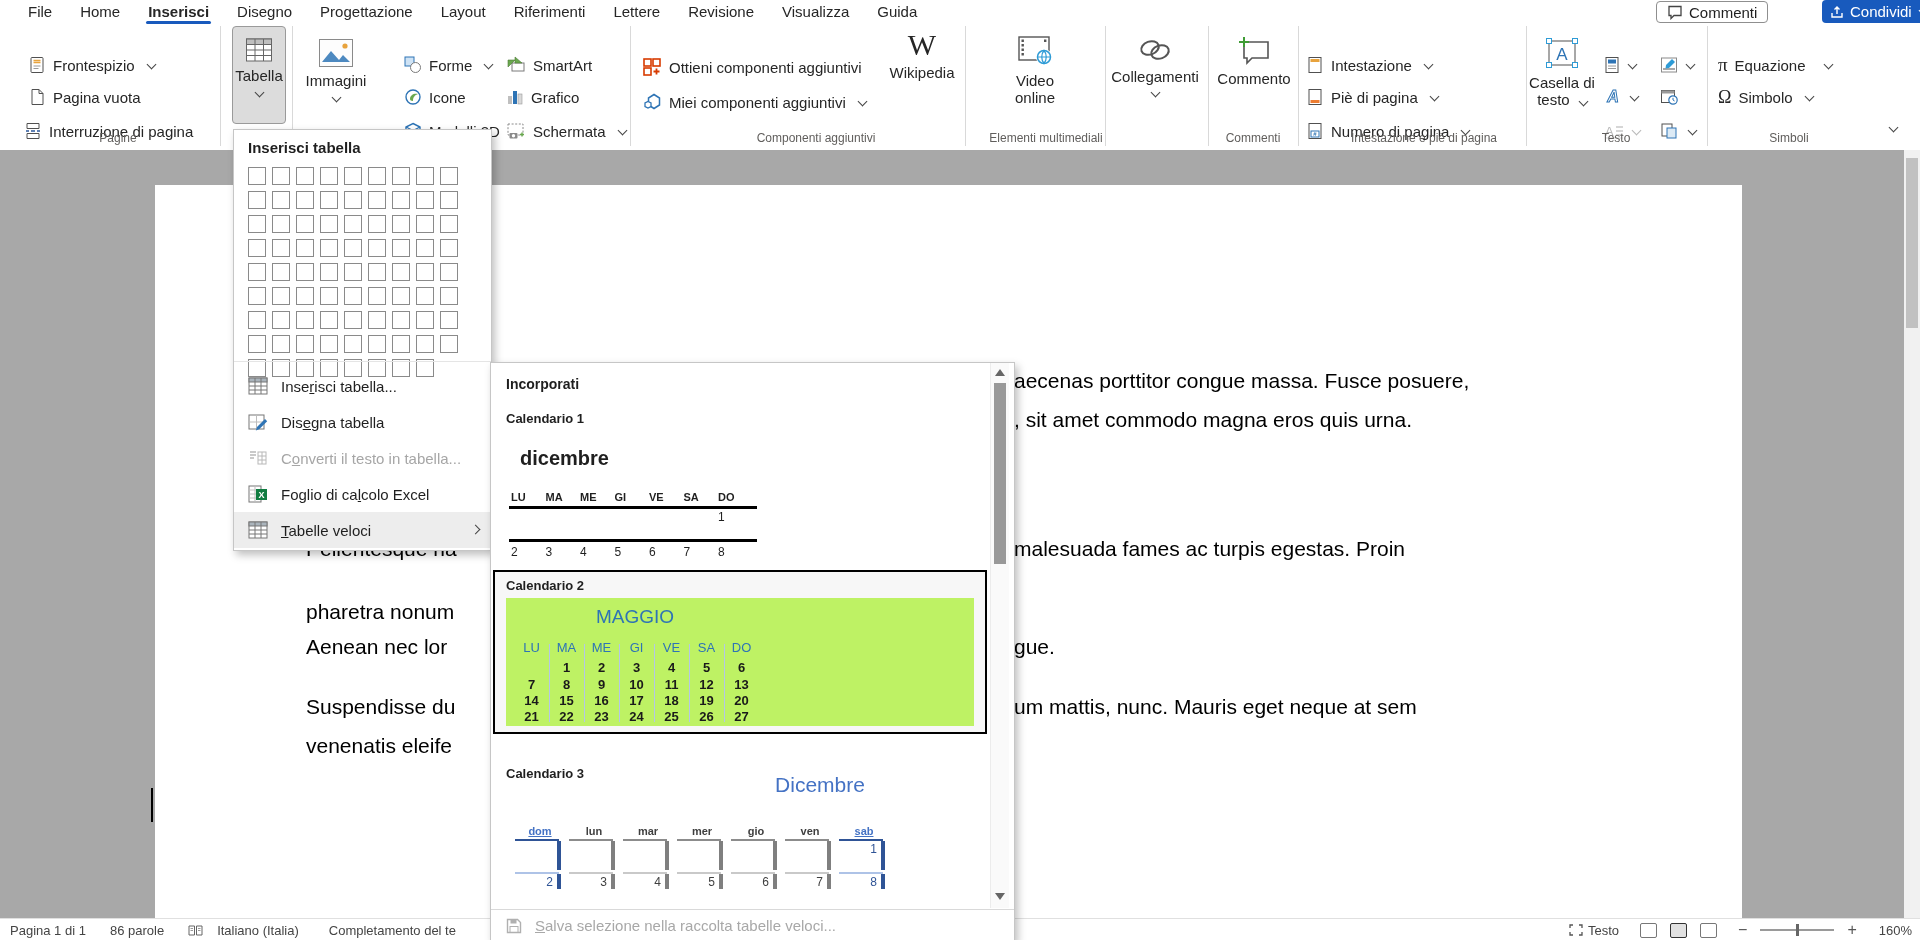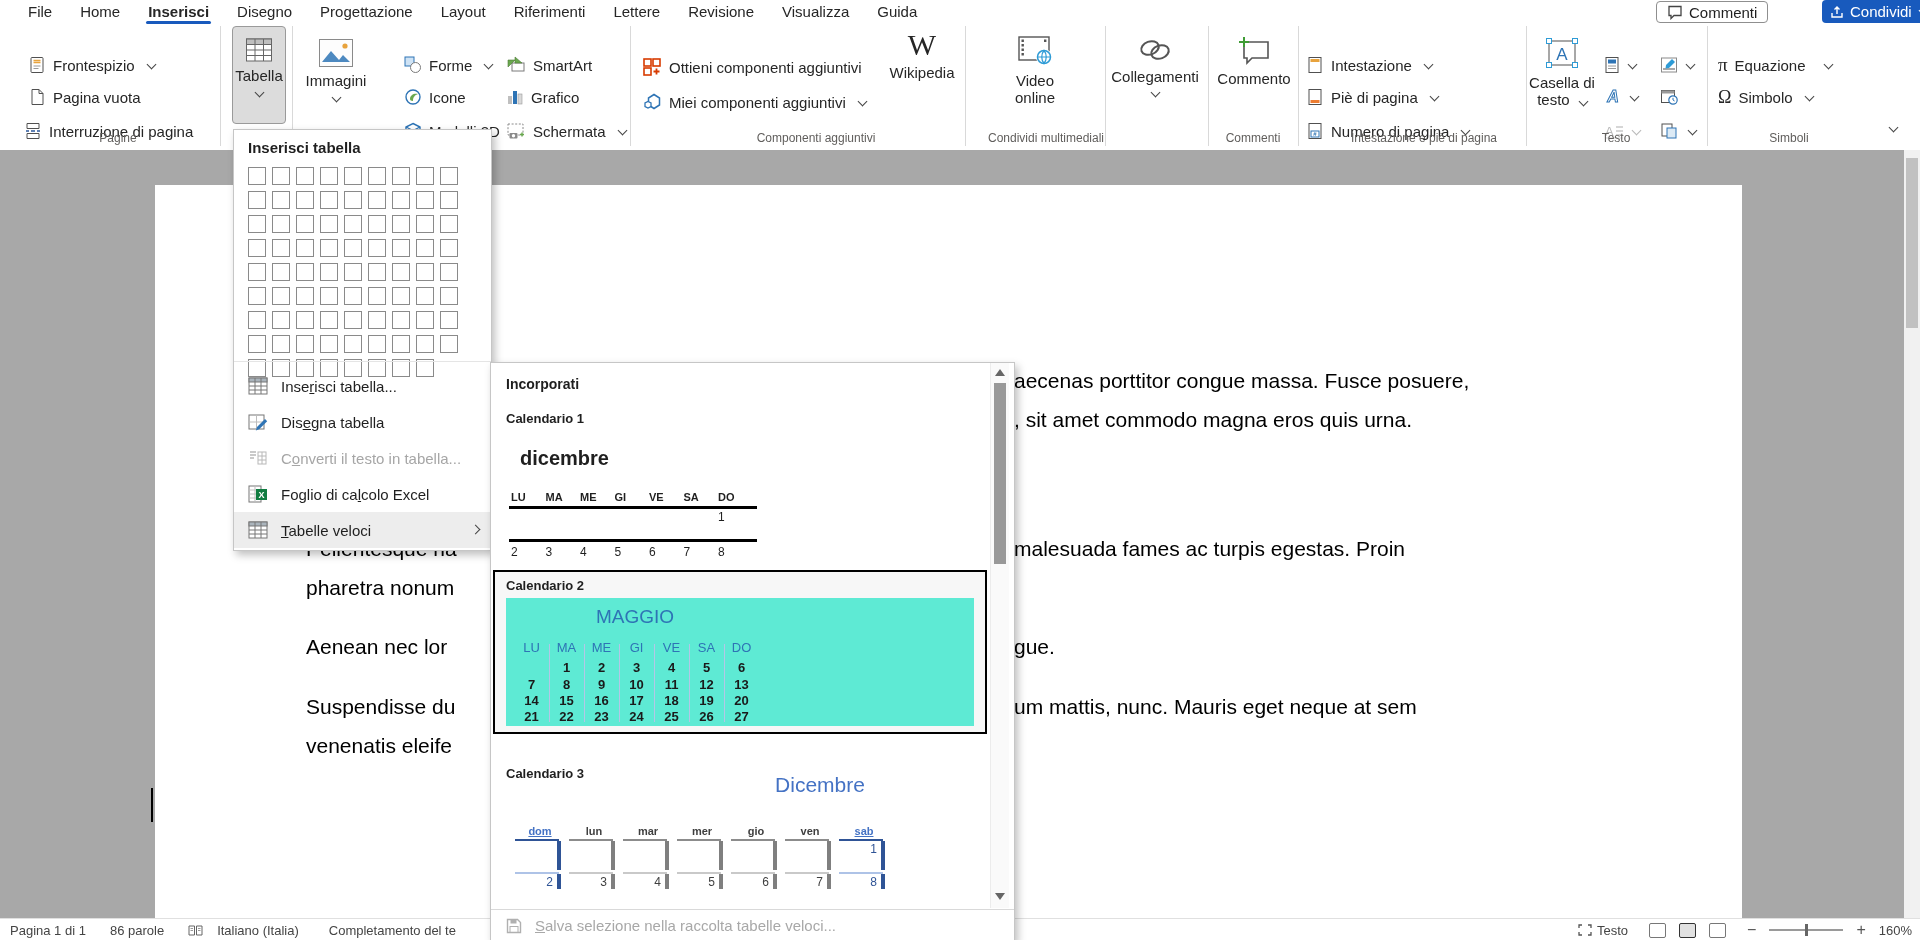--- a/index.html
+++ b/index.html
@@ -50,21 +50,21 @@
   #cal1-days{left:20px;top:128px;font-size:11px;font-weight:bold;}
   #cal1-days span{width:34.5px;}
   .c1line{position:absolute;left:18px;width:248px;height:3px;background:#000;}
   #cal1-first{position:absolute;left:20px;top:147px;font-size:12px;display:flex;}
   #cal1-first span{width:34.5px;}
   #cal1-week{position:absolute;left:20px;top:182px;font-size:12px;display:flex;}
   #cal1-week span{width:34.5px;}
   
   #cal2-box{position:absolute;left:2px;top:207px;width:494px;height:164px;border:2px solid #000;background:#f7f7f7;box-sizing:border-box;}
   #cal2-box .calttl{left:11px;top:6px;}
-  #cal2-panel{position:absolute;left:11px;top:26px;width:468px;height:128px;background:#5eead4;}
+  #cal2-panel{position:absolute;left:11px;top:26px;width:468px;height:128px;background:#bef264;}
   #cal2-month{position:absolute;left:0;top:8px;width:258px;text-align:center;font-size:19px;color:#2E74B5;}
   .c2days{left:8px;top:42px;font-size:13px;color:#2E74B5;}
   .c2days span,.c2row span{width:35px;text-align:center;}
   .c2row{position:absolute;left:8px;display:flex;font-size:13px;font-weight:bold;color:#1a1a1a;}
   .c2sep{position:absolute;top:46px;width:1px;height:78px;background:#b4c6e7;}
   
   #cal3-month{position:absolute;left:200px;top:410px;width:258px;text-align:center;font-size:21px;color:#4472C4;}
   .c3days{left:22px;top:462px;font-size:11px;font-weight:bold;color:#3f3f3f;}
   .c3days span{width:54px;text-align:center;}
   .c3days span:first-child,.c3days span:last-child{color:#4472C4;text-decoration:underline;}
@@ -255,21 +255,21 @@
   <div class="bigbtn" style="left:1000px;top:4px;width:70px">
     <svg style="margin-top:6px" width="40" height="34" viewBox="0 0 40 34">
         <rect x="4" y="3" width="30" height="23" fill="#fff" stroke="#555" stroke-width="1.4"></rect>
         <path d="M6.5 5.5h2.4v2.4H6.5zM6.5 10h2.4v2.4H6.5zM6.5 14.5h2.4v2.4H6.5zM6.5 19h2.4v2.4H6.5zM29 5.5h2.4v2.4H29z" fill="#555"></path>
         <circle cx="29" cy="23" r="8" fill="#fff"></circle>
         <circle cx="29" cy="23" r="6.5" fill="none" stroke="#2e9bd6" stroke-width="1.5"></circle>
         <path d="M22.5 23h13M29 16.5c-3 3.5-3 9.5 0 13 3-3.5 3-9.5 0-13z" fill="none" stroke="#2e9bd6" stroke-width="1.2"></path>
       </svg>
     <span class="lbl"><span>Video</span><br><span>online</span></span>
   </div>
-  <div class="glabel" style="left:936px">Condividi multimediali</div>
+  <div class="glabel" style="left:936px">Elementi multimediali</div>
   <div class="rdiv" style="left:1105px"></div>
 
   <div class="bigbtn" style="left:1110px;top:4px;width:90px">
     <svg style="margin-top:8px" width="40" height="28" viewBox="0 0 40 28">
         <ellipse cx="15" cy="12" rx="9" ry="6.5" fill="none" stroke="#555" stroke-width="2" transform="rotate(-20 15 12)"></ellipse>
         <ellipse cx="25" cy="16" rx="9" ry="6.5" fill="none" stroke="#555" stroke-width="2" transform="rotate(-20 25 16)"></ellipse>
       </svg>
     <span class="lbl">Collegamenti</span>
     <span class="chev" style="margin:4px 0 0 0"></span>
   </div>
@@ -386,21 +386,21 @@
 
   <span class="chev" style="position:absolute;left:1884px;top:102px"></span>
 </div>
 
 <div id="canvas">
   <div id="page"></div>
   <div class="frag" style="left:1014px;top:219px">aecenas porttitor congue massa. Fusce posuere,</div>
   <div class="frag" style="left:1014px;top:258px">, sit amet commodo magna eros quis urna.</div>
   <div class="frag" style="left:306px;top:387px">Pellentesque ha</div>
   <div class="frag" style="left:1014px;top:387px">malesuada fames ac turpis egestas. Proin</div>
-  <div class="frag" style="left:306px;top:426px">pharetra nonum</div>
+  <div class="frag" style="left:306px;top:450px">pharetra nonum</div>
   <div class="frag" style="left:306px;top:485px">Aenean nec lor</div>
   <div class="frag" style="left:1014px;top:485px">gue.</div>
   <div class="frag" style="left:306px;top:545px">Suspendisse du</div>
   <div class="frag" style="left:1014px;top:545px">um mattis, nunc. Mauris eget neque at sem</div>
   <div class="frag" style="left:306px;top:584px">venenatis eleife</div>
   <div id="cursor"></div>
   <div id="vscroll">
       <div class="thumb"></div>
     </div>
 </div>
@@ -744,15 +744,15 @@
       <span>Testo</span>
     </span>
     <span class="vicon" style="margin-left:8px"></span>
     <span class="vicon sel"></span>
     <span class="vicon"></span>
     <span style="font-size:16px;color:#555;margin-left:8px">−</span>
     <span id="zoomtrack">
         <span class="th"></span>
       </span>
     <span style="font-size:16px;color:#555">+</span>
-    <span style="margin-left:0">160%</span>
+    <span style="margin-left:9px">160%</span>
   </div>
 </div>
 
 </body></html>

